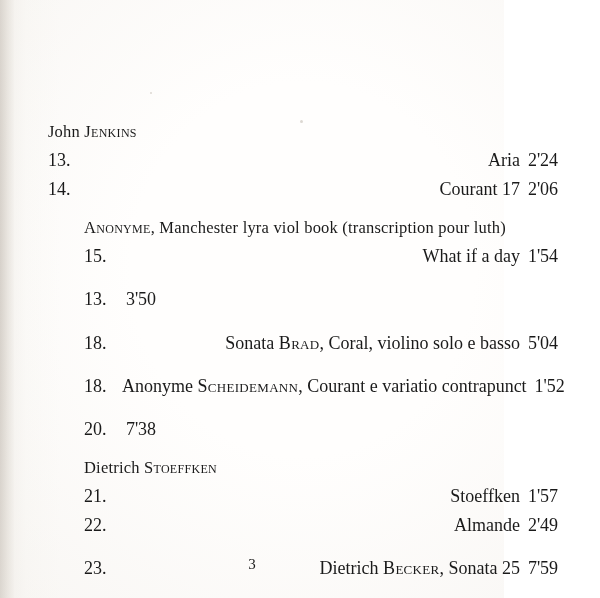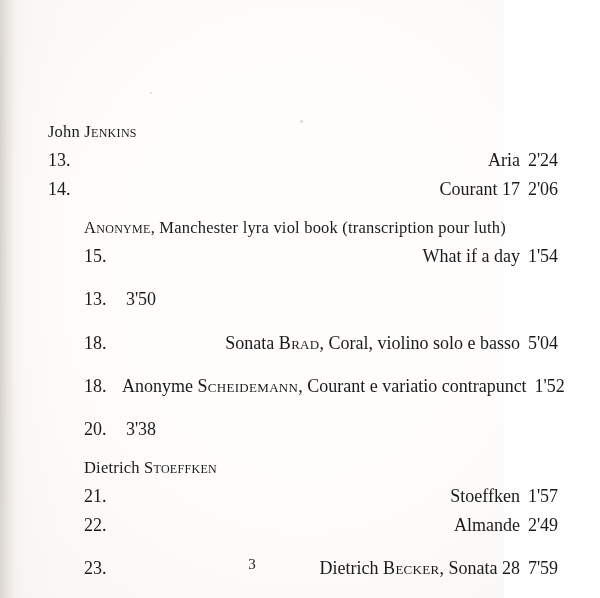--- a/index.html
+++ b/index.html
@@ -146,39 +146,39 @@
       <div class="group">
         <div class="track">
           <span class="num">18.</span>
           <span class="title"><span> Anonyme </span><span class="sc">Scheidemann</span><span>, Courant e variatio contrapunct</span></span>
           <span class="dur">1'52</span>
         </div>
       </div>
       <div class="group">
         <div class="track">
           <span class="num">20.</span>
-          <span class="dur">3'38</span>
+          <span class="dur">7'38</span>
         </div>
       </div>
       <div class="group">
         <div class="composer-head"><span>Dietrich </span><span class="sc">Stoeffken</span></div>
         <div class="track">
           <span class="num">21.</span>
           <span class="title"><span>Stoeffken</span><span class="sc"></span><span></span></span>
           <span class="dur">1'57</span>
         </div>
         <div class="track">
           <span class="num">22.</span>
           <span class="title"><span>Almande</span><span class="sc"></span><span></span></span>
           <span class="dur">2'49</span>
         </div>
       </div>
       <div class="group">
         <div class="track">
           <span class="num">23.</span>
-          <span class="title"><span>Dietrich </span><span class="sc">Becker</span><span>, Sonata 28</span></span>
+          <span class="title"><span>Dietrich </span><span class="sc">Becker</span><span>, Sonata 25</span></span>
           <span class="dur">7'59</span>
         </div>
       </div>
     </div>
 
   <div class="folio">3</div>
 </div>
 
 </body></html>

